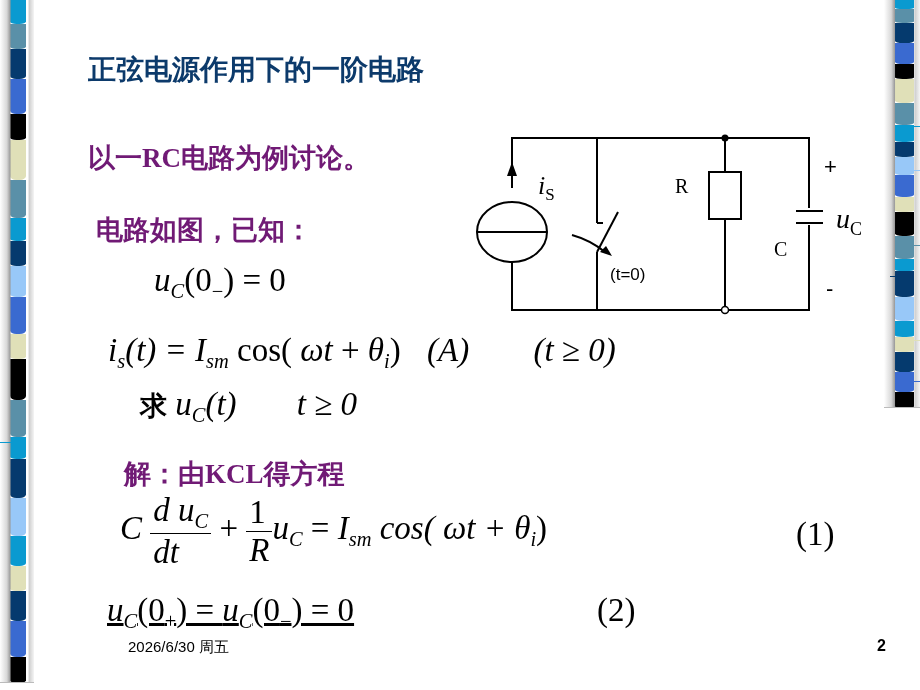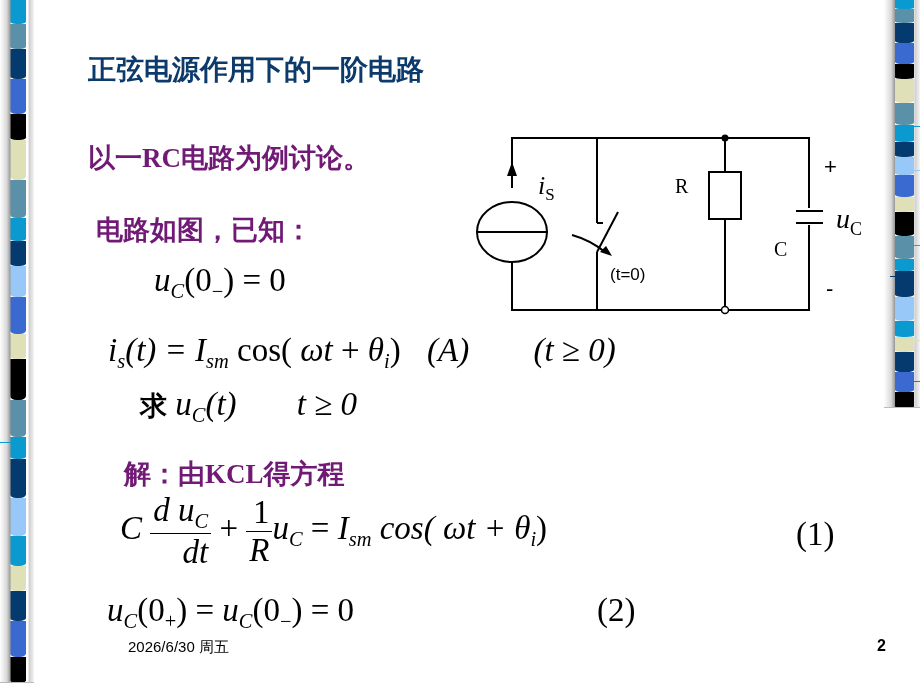--- a/index.html
+++ b/index.html
@@ -33,21 +33,21 @@
       position: absolute; font-family: "DejaVu Sans", sans-serif; font-weight: bold;
       font-size: 27px; color: #701a75;
     }
     .cn .latin { font-family: "Liberation Serif", serif; font-weight: bold; }
     .math {
       position: absolute; font-family: "Liberation Serif", serif; font-size: 33px; color: #000;
       white-space: nowrap;
     }
     .math i { font-style: italic; }
     .math sub { font-size: 0.62em; vertical-align: -0.35em; }
-    .frac { display: inline-block; vertical-align: middle; text-align: right; }
+    .frac { display: inline-block; vertical-align: middle; text-align: left; }
     .frac .num { display: block; border-bottom: 1.5px solid #000; padding: 0 3px; }
     .frac .den { display: block; padding: 0 3px; }
 
     .footer-date {
       position: absolute; left: 128px; top: 638px;
       font-family: "Liberation Sans", sans-serif; font-size: 15px; color: #000;
     }
     .page-num {
       position: absolute; left: 877px; top: 637px;
       font-family: "Liberation Sans", sans-serif; font-weight: bold; font-size: 16px; color: #000;
@@ -154,21 +154,21 @@
     <span class="den"><i>dt</i></span>
   </span>
   <span>+</span>
   <span class="frac">
     <span class="num">1</span>
     <span class="den"><i>R</i></span>
   </span><i>u</i><sub><i>C</i></sub><span> = </span><i>I</i><sub><i>sm</i></sub><i> cos( ωt + θ</i><sub><i>i</i></sub><span>)</span>
   <span style="position:absolute;left:676px;top:24px">(1)</span>
 </div>
 
-<div class="math" style="left:107px;top:592px;">
+<div class="math" style="left:107px;top:592px;text-decoration:underline;">
   <i>u</i><sub><i>C</i></sub><span>(0</span><sub>+</sub><span>) = </span><i>u</i><sub><i>C</i></sub><span>(0</span><sub>−</sub><span>) = 0</span>
   <span style="position:absolute;left:490px;top:0">(2)</span>
 </div>
 
 <svg class="circuit" viewBox="470 125 400 200">
   <g stroke="#000" stroke-width="2" fill="none">
 
     <polyline points="512,188 512,138 809,138 809,208"></polyline>
 
     <polyline points="512,262 512,310 809,310 809,225"></polyline>

